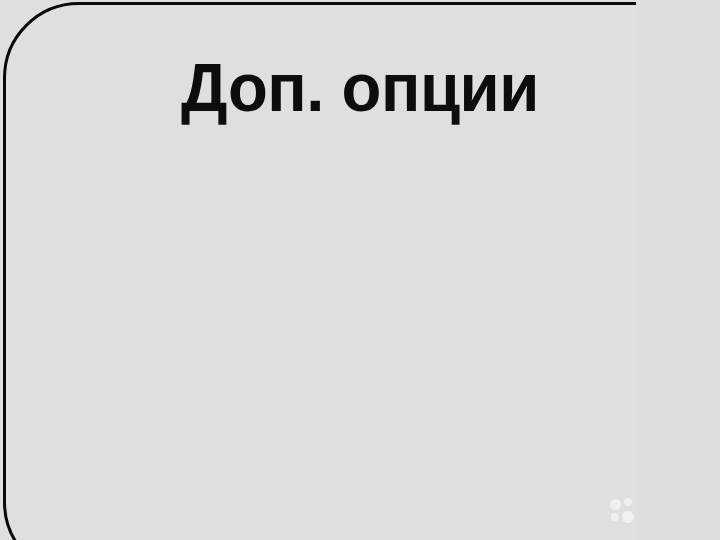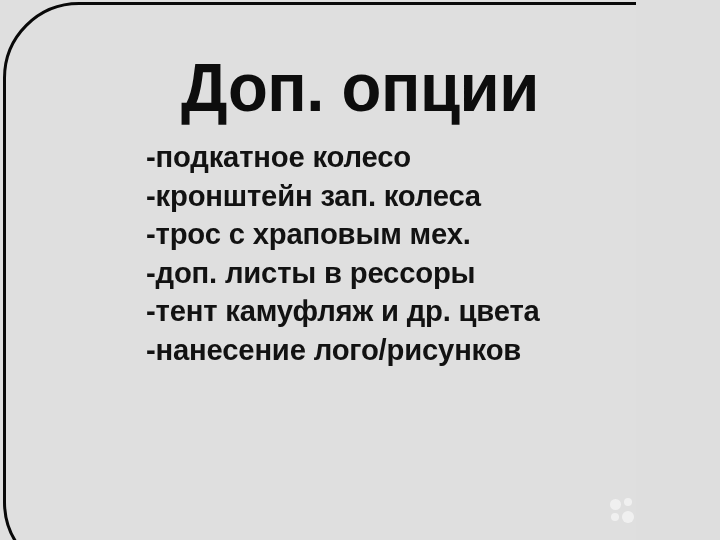--- a/index.html
+++ b/index.html
@@ -117,28 +117,20 @@
 <body>
 
 <div id="canvas">
 
   <div id="frame"></div>
 
   <div id="content">
 
     <div id="title">Доп. опции</div>
 
-    <ul id="options-list">
-      <li>-подкатное колесо</li>
-      <li>-кронштейн зап. колеса</li>
-      <li>-трос с храповым мех.</li>
-      <li>-доп. листы в рессоры</li>
-      <li>-тент камуфляж и др. цвета</li>
-      <li>-нанесение лого/рисунков</li>
-    </ul>
 
   </div>
 
   <div id="watermark">
     <span class="wm-logo">
       <i class="d1"></i>
         <i class="d2"></i>
         <i class="d3"></i>
         <i class="d4"></i>
     </span>

